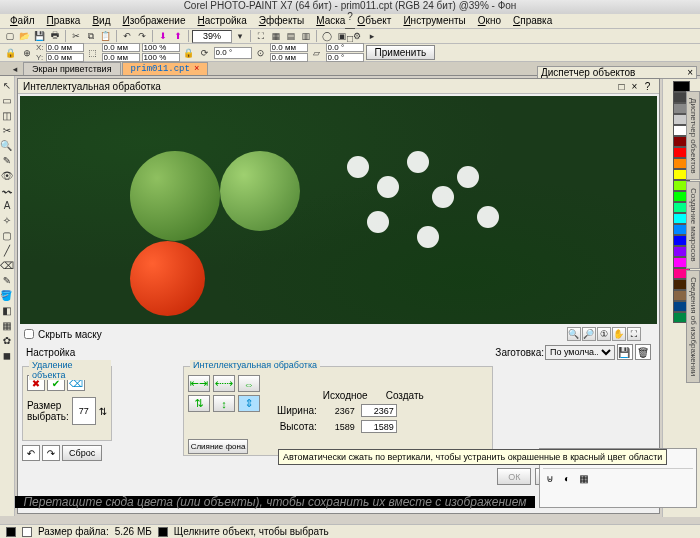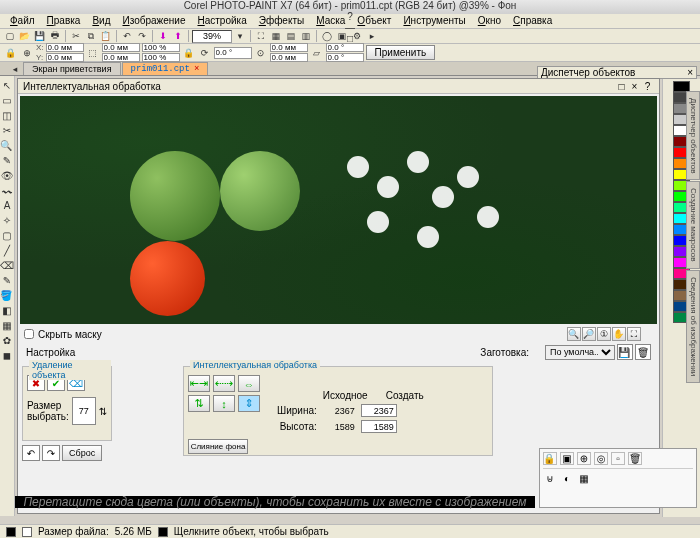--- a/index.html
+++ b/index.html
@@ -42,21 +42,21 @@
 .fruit.r1 { width: 75px; height: 75px; background: radial-gradient(circle at 30% 30%, #ff6030, #c02000); left: 110px; top: 145px; }
 .flowers { position: absolute; right: 140px; top: 50px; width: 180px; height: 130px; }
 .flower { position: absolute; width: 22px; height: 22px; background: #fff; border-radius: 50%; opacity: 0.9; }
 .leaves { position: absolute; inset: 0; background: radial-gradient(ellipse at 70% 80%, rgba(20,60,20,0.8), transparent 40%), radial-gradient(ellipse at 20% 20%, rgba(30,80,30,0.6), transparent 50%); }
 .hidemask-row { height: 16px; display: flex; align-items: center; padding: 0 6px; gap: 4px; font-size: 9px; }
 .hidemask-row input[type=checkbox] { width: 10px; height: 10px; }
 .zoom-tools { margin-left: auto; display: flex; gap: 1px; margin-right: 12px; }
 .zoom-tools .ztool { width: 14px; height: 14px; border: 1px solid #999; background: linear-gradient(#fff,#ddd); cursor: pointer; display: flex; align-items: center; justify-content: center; font-size: 9px; }
 .settings-row { height: 20px; display: flex; align-items: center; padding: 0 8px; font-size: 9px; }
 .settings-row .lbl2 { flex: 1; }
-.settings-row .lbl3 { margin-right: 16px; }
+.settings-row .lbl3 { margin-right: 1px; }
 .settings-row select { width: 70px; height: 15px; font-size: 9px; border: 1px solid #888; }
 .settings-row .ibtn { width: 16px; height: 16px; border: 1px solid #888; background: #fff; margin-left: 2px; cursor: pointer; display: flex; align-items: center; justify-content: center; }
 .lower { display: flex; padding: 4px 4px; gap: 21px; font-size: 9px; }
 .panel { border: 1px solid #bbb; padding: 4px; background: #ece9d8; position: relative; }
 .panel-title { position: absolute; top: -7px; left: 6px; background: #ece9d8; padding: 0 3px; font-size: 9px; color: #06a; }
 .del-obj { width: 90px; height: 75px; }
 .del-obj .btnrow { display: flex; gap: 2px; margin-top: 4px; }
 .del-obj .btnrow .b { width: 18px; height: 16px; border: 1px solid #888; background: #fff; cursor: pointer; display: flex; align-items: center; justify-content: center; }
 .del-obj .sizerow { display: flex; align-items: center; gap: 3px; margin-top: 6px; font-size: 9px; }
 .del-obj .sizerow input { width: 24px; height: 28px; border: 1px solid #888; font-size: 9px; text-align: center; }
@@ -305,21 +305,27 @@
           <div class="drow">
             <span class="dl">Высота:</span>
             <input class="ro" readonly="" value="1589" style="">
             <input value="1589" style="">
           </div>
         </div>
         <div class="bgblend">Слияние фона</div>
       </div>
     </div>
 
-
+    <div class="tooltip">Автоматически сжать по вертикали, чтобы устранить окрашенные в красный цвет области</div>
+
+    <div class="dlg-buttons">
+      <button class="disabled">ОК</button>
+      <button>Отмена</button>
+      <button>Справка</button>
+    </div>
   </div>
 </div>
 
 <div class="rightpanel">
   <div class="colorstrip" id="colorstrip">
       <div class="sw" style="background: rgb(0, 0, 0);"></div>
       <div class="sw" style="background: rgb(68, 68, 68);"></div>
       <div class="sw" style="background: rgb(136, 136, 136);"></div>
       <div class="sw" style="background: rgb(204, 204, 204);"></div>
       <div class="sw" style="background: rgb(255, 255, 255);"></div>

